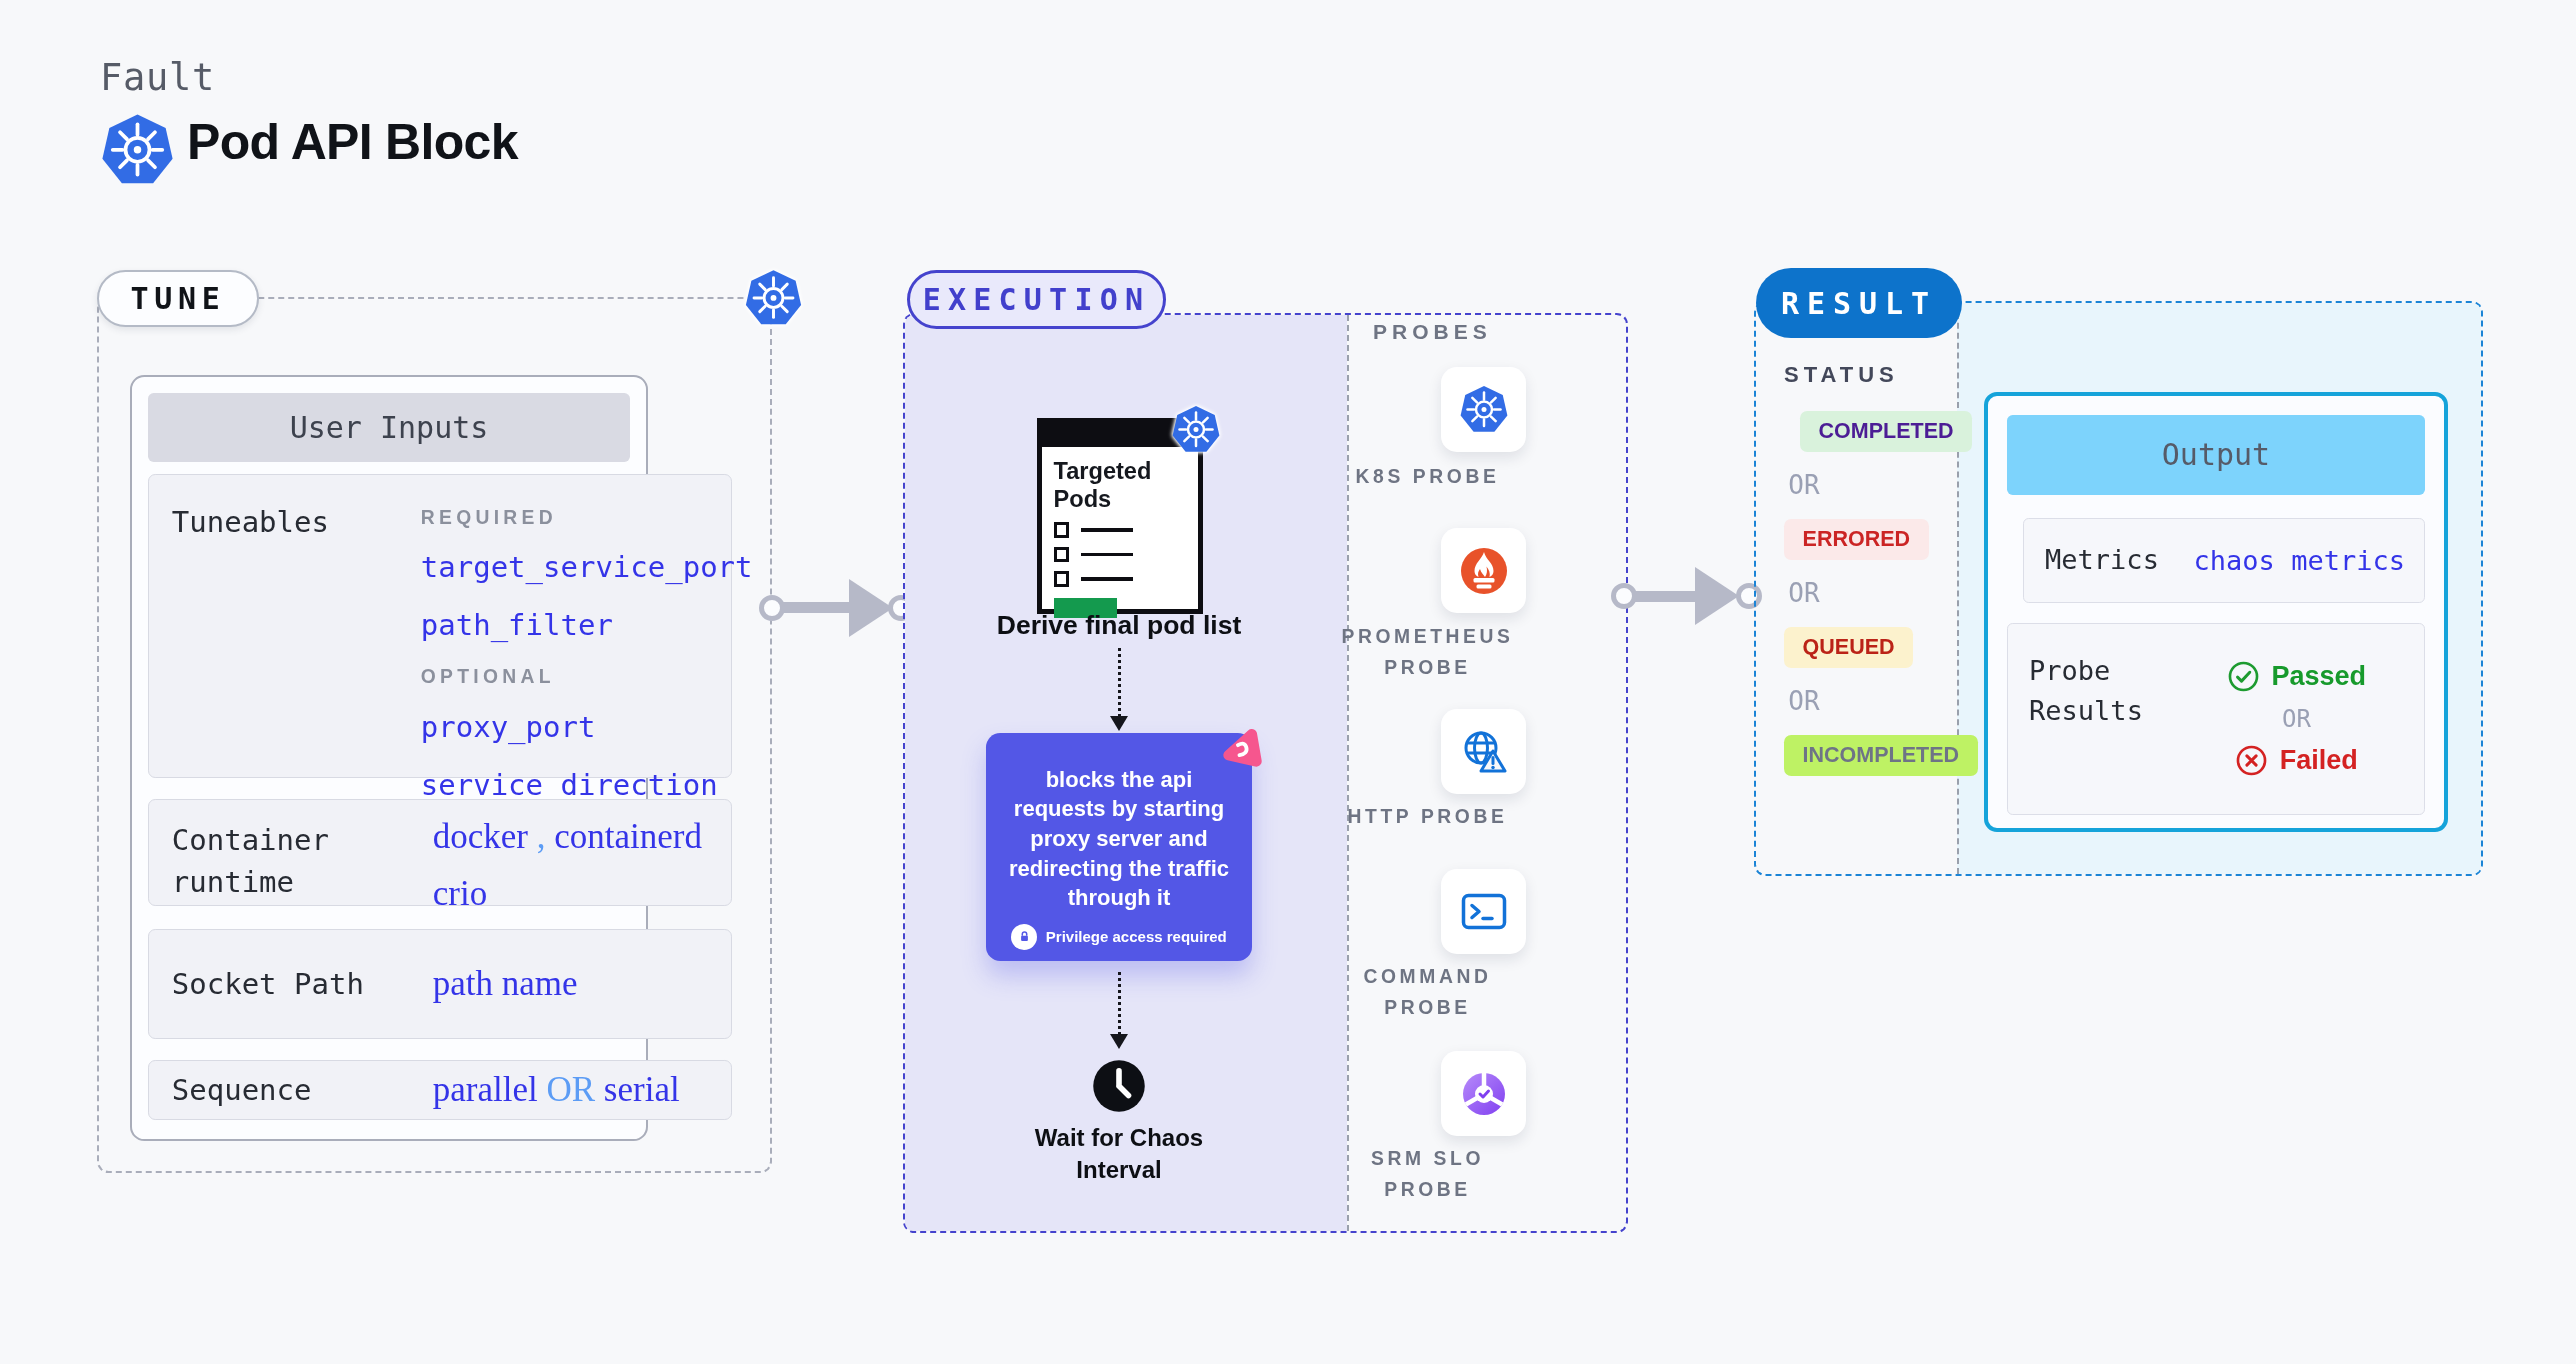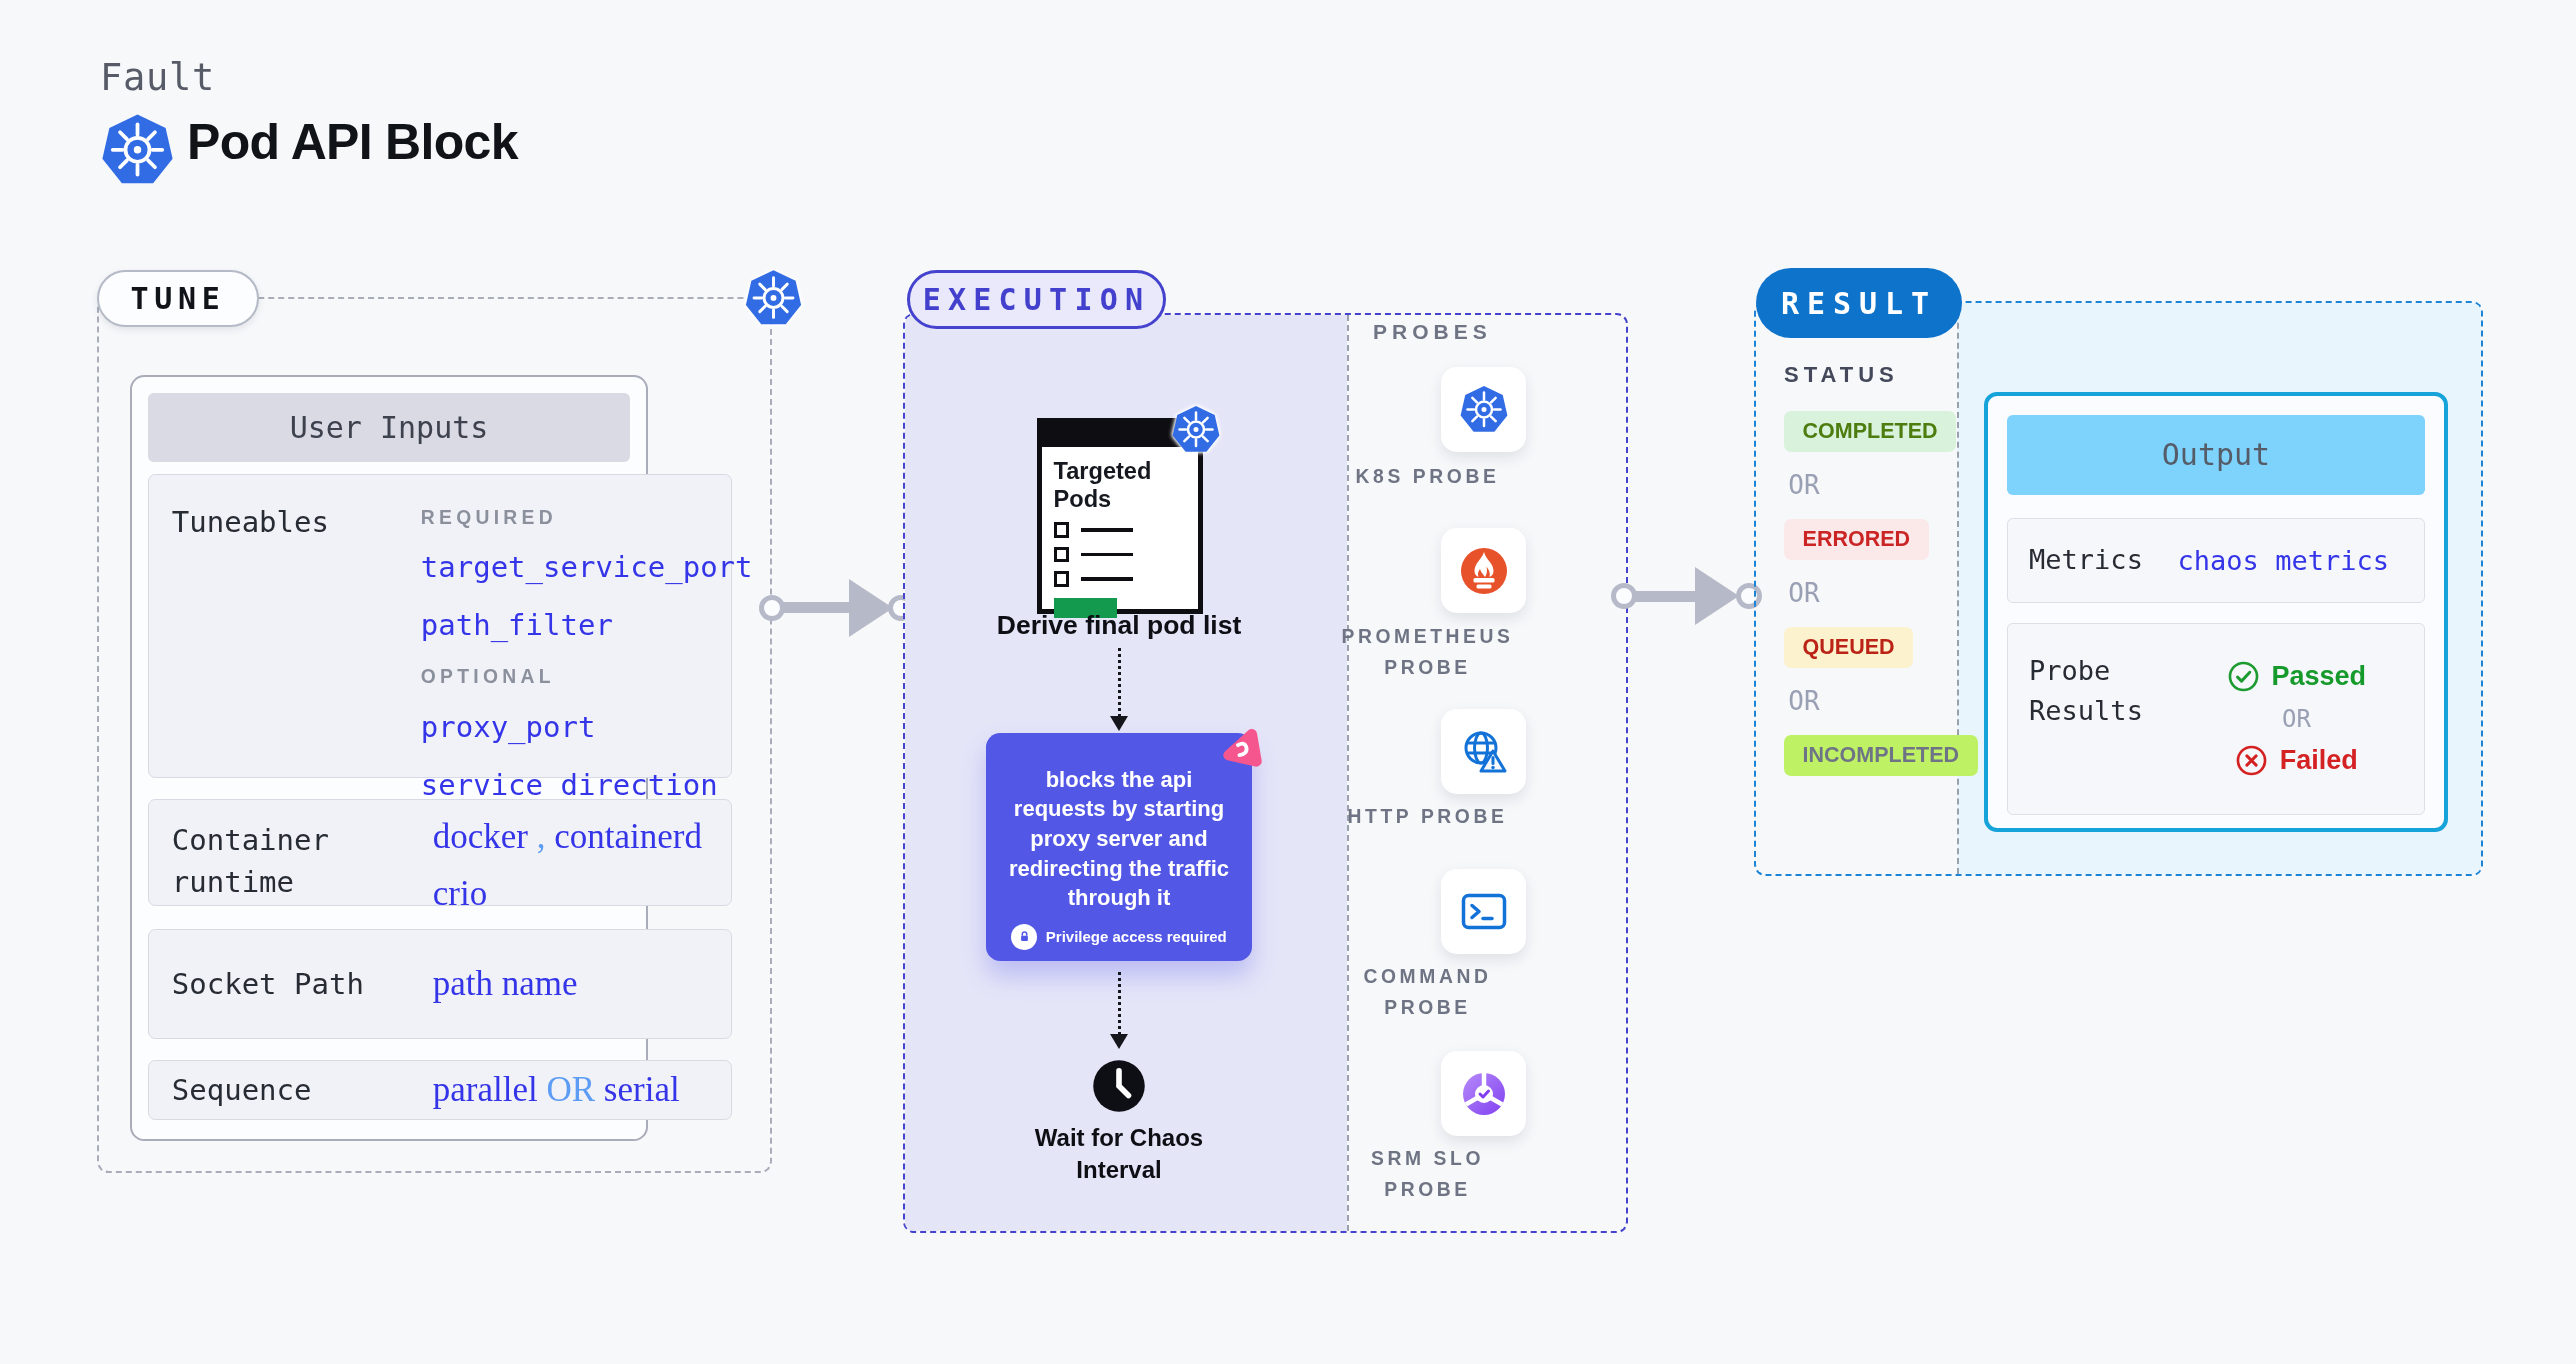--- a/index.html
+++ b/index.html
@@ -82,30 +82,30 @@
   .probe-card { left:1441px; width:85px; height:85px; background:#ffffff; border-radius:15.8px; box-shadow:0 5.7px 14.3px rgba(23,28,60,.10); display:flex; align-items:center; justify-content:center; }
   .probe-card svg { width:50px; height:50px; }
   .probe-label { left:1302px; width:251px; text-align:center; font-size:19.3px; font-weight:700; color:#6e7483; letter-spacing:3.6px; line-height:1.6; }
 
   
   .result-box { left:1754px; top:301px; width:729px; height:575px; border:2.9px dashed #1b84d6; border-radius:11.5px; }
   .result-right { position:absolute; left:201px; top:0; bottom:0; right:0; background:#e8f5fc; border-radius:0 8.6px 8.6px 0; border-left:2.1px dashed #9aa0ac; }
   .status-heading { left:1784px; top:362px; font-size:22px; font-weight:800; color:#43485a; letter-spacing:5px; }
   .status-stack { left:1784px; top:411px; display:flex; flex-direction:column; align-items:flex-start; }
   .status-badge { padding:7.9px 18.6px; border-radius:7.2px; font-size:21.5px; font-weight:800; }
-  .st-completed { background:#d9f2dc; color:#4d7c0f; }
+  .st-completed { background:#d9f2dc; color:#4c1d95;margin-left:16px; }
   .st-errored  { background:#fbe9e9; color:#cb2424; }
   .st-queued   { background:#fcf2cd; color:#bb2317; }
   .st-incompleted { background:#bef264; color:#6e7486; }
   .or-sep { font-family:"DejaVu Sans Mono",monospace; font-size:26px; color:#9aa0b4; margin:18.6px 0 18.6px 4.3px; }
 
   .output-card { left:1984px; top:392px; width:464px; height:440px; background:#fbfcff; border:4.3px solid #15a3da; border-radius:13px; padding:18.6px; }
   .output-header { height:80px; background:#7dd3fc; border-radius:5.7px; display:flex; align-items:center; justify-content:center; font-family:"DejaVu Sans Mono",monospace; font-size:30px; color:#565b68; }
   .output-row { position:relative; background:#f6f7fb; border:1.4px solid #dcdee8; border-radius:5.7px; }
-  .metrics-row { margin-top:23px; height:85px; }
+  .metrics-row { margin-top:23px; height:85px;margin-left:16px; }
   .probe-res-row { margin-top:20px; height:192px; }
   .out-label { position:absolute; left:21.5px; font-family:"DejaVu Sans Mono",monospace; font-size:27px; color:#272b33; line-height:1.5; }
   .metrics-value { position:absolute; left:170px; top:50%; transform:translateY(-50%); font-family:"DejaVu Sans Mono",monospace; font-size:27px; color:#3434e8; }
   .pr-group { position:absolute; left:161px; top:0; right:0; height:100%; display:flex; flex-direction:column; align-items:center; justify-content:center; gap:11.5px; }
   .pr-line { display:flex; align-items:center; gap:11.5px; }
   .pr-line svg { width:33px; height:33px; }
   .passed-text { font-size:27px; font-weight:800; color:#179a2c; }
   .failed-text { font-size:27px; font-weight:800; color:#d42222; }
   .pr-or { font-family:"DejaVu Sans Mono",monospace; font-size:24px; color:#9aa0b4; }
 </style>

